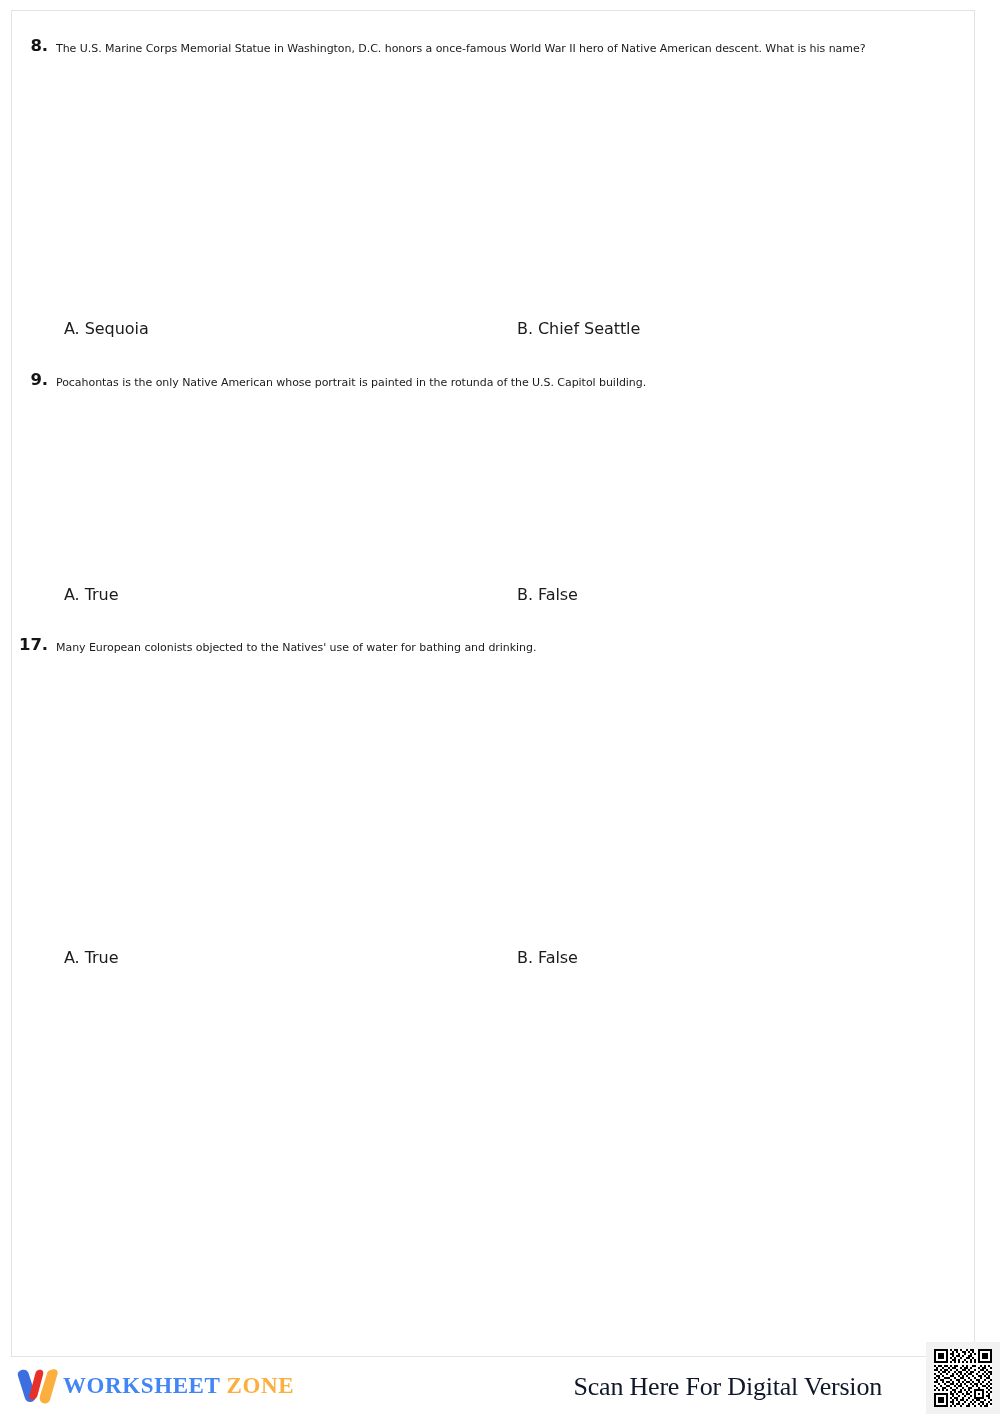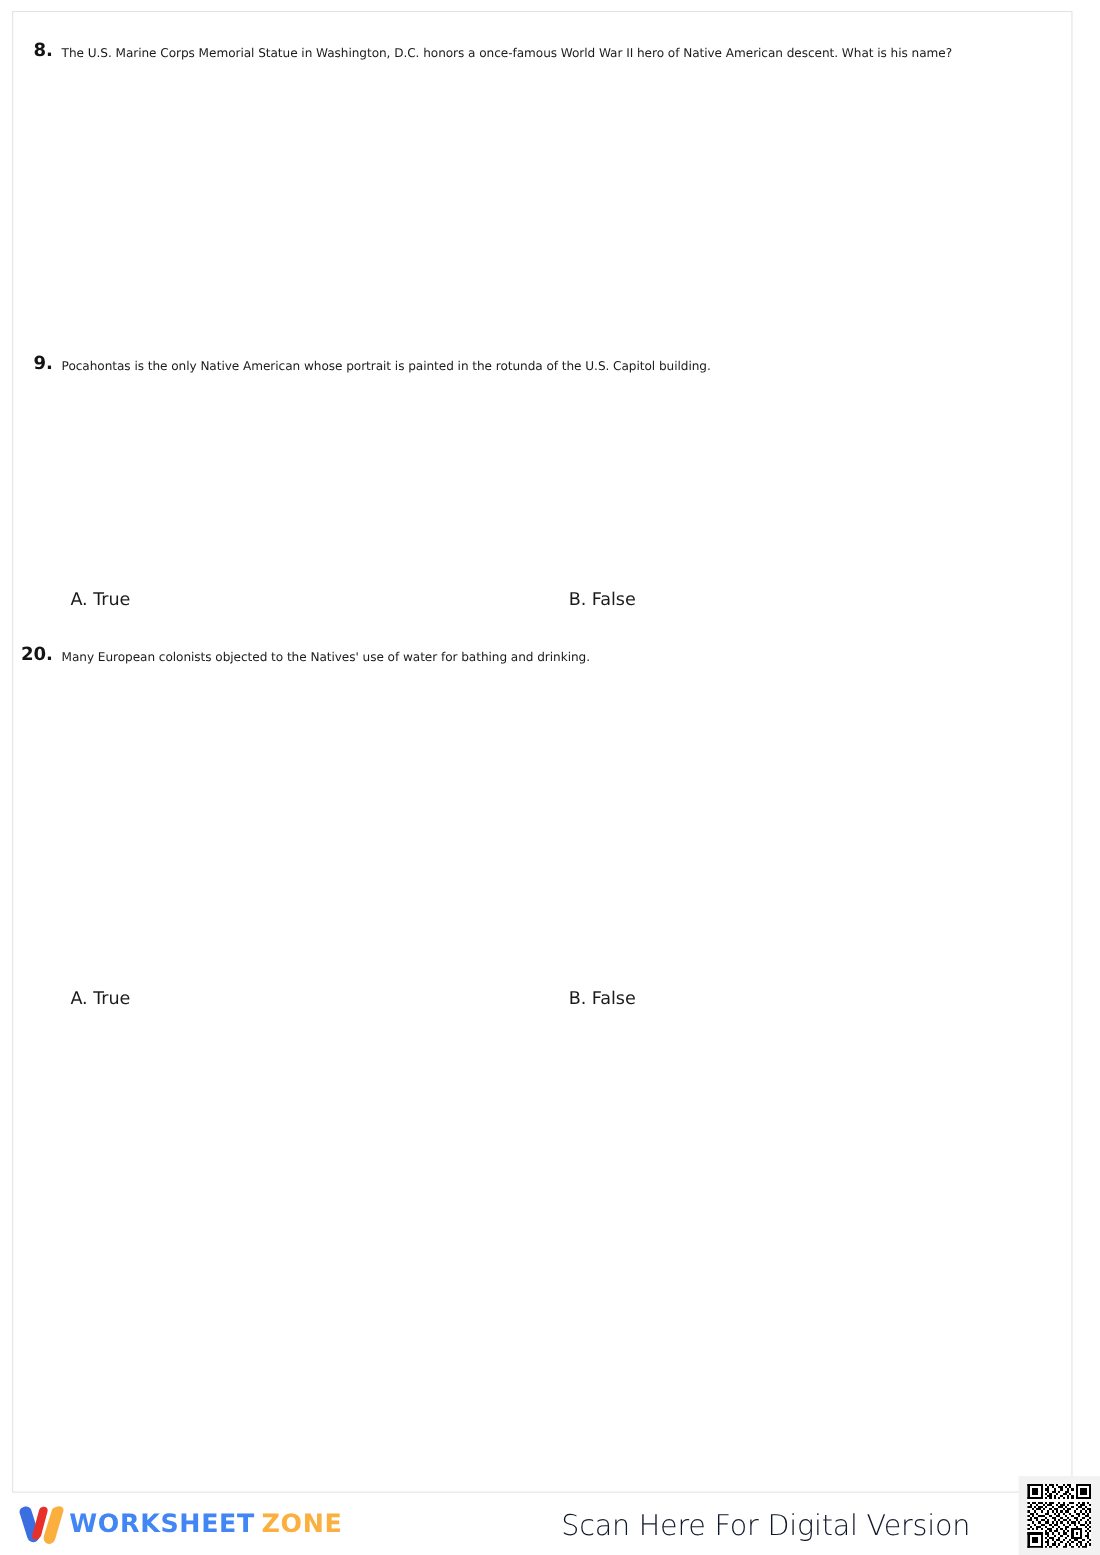--- a/index.html
+++ b/index.html
@@ -91,20 +91,21 @@
   #question-10 { margin-top: 9px; }
   #question-10 .options { margin-top: 282px; }
 
   
   #page-footer {
     position: absolute;
     left: 0;
     top: 1362px;
     width: 964px;
     height: 52px;
+    font-family: Liberation Serif, serif;
   }
 
   #brand-logo {
     position: absolute;
     left: 17px;
     top: 4px;
     display: flex;
     align-items: center;
   }
   #brand-mark {
@@ -159,39 +160,43 @@
 <div id="worksheet-page">
 
   <div class="questions">
 
     <div class="question" id="question-8">
       <div class="q-head">
         <div class="q-num">8.</div>
         <div class="q-text">The U.S. Marine Corps Memorial Statue in Washington, D.C. honors a once-famous World War II hero of Native American descent. What is his name?</div>
       </div>
       <div class="options">
+        <div class="opt-row">
+          <div class="opt col-a">A. Sequoia</div>
+          <div class="opt col-b">B. Chief Seattle</div>
+        </div>
       </div>
     </div>
 
     <div class="question" id="question-9">
       <div class="q-head">
         <div class="q-num">9.</div>
         <div class="q-text">Pocahontas is the only Native American whose portrait is painted in the rotunda of the U.S. Capitol building.</div>
       </div>
       <div class="options">
         <div class="opt-row">
           <div class="opt col-a">A. True</div>
           <div class="opt col-b">B. False</div>
         </div>
       </div>
     </div>
 
     <div class="question" id="question-10">
       <div class="q-head">
-        <div class="q-num">20.</div>
+        <div class="q-num">17.</div>
         <div class="q-text">Many European colonists objected to the Natives' use of water for bathing and drinking.</div>
       </div>
       <div class="options">
         <div class="opt-row">
           <div class="opt col-a">A. True</div>
           <div class="opt col-b">B. False</div>
         </div>
       </div>
     </div>
 

